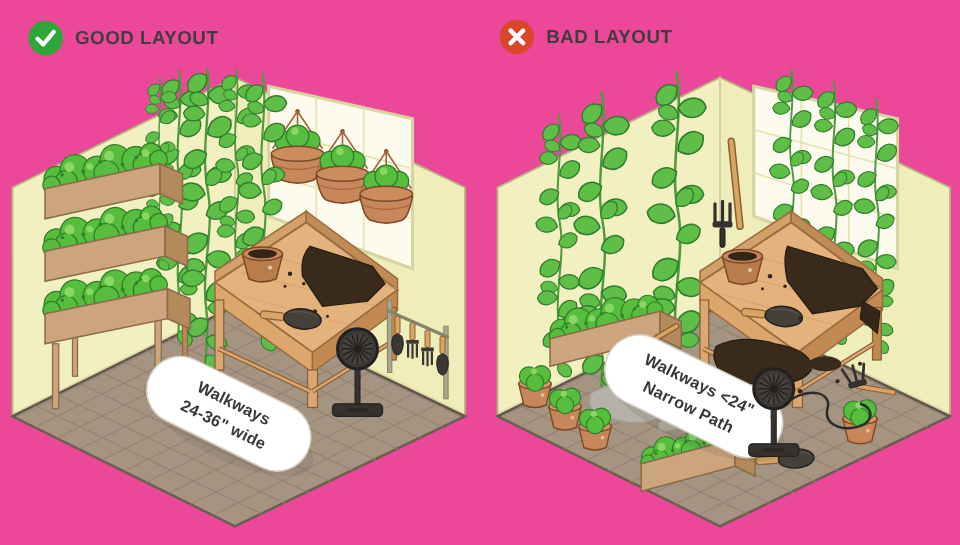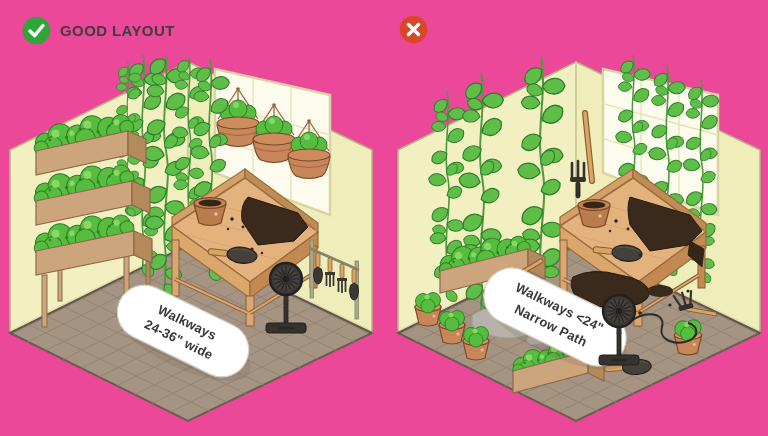--- a/index.html
+++ b/index.html
@@ -160,20 +160,21 @@
       <circle cx="14.5" cy="14.5" r="13.8" fill="#2fa63a"></circle>
       <path d="M8 15 L12.6 19.6 L21 9.5" stroke="#fff" stroke-width="3.4" fill="none" stroke-linecap="round" stroke-linejoin="round"></path>
     </svg>
     <span>GOOD LAYOUT</span>
   </div>
   <div class="hdr hdr-bad">
     <svg class="badge" viewBox="0 0 29 29">
       <circle cx="14.5" cy="14.5" r="13.8" fill="#d9472b"></circle>
       <path d="M9.5 9.5 L19.5 19.5 M19.5 9.5 L9.5 19.5" stroke="#fff" stroke-width="3.4" fill="none" stroke-linecap="round"></path>
     </svg>
+    <span>BAD LAYOUT</span>
   </div>
 
   <svg class="scene scene-good" width="385" height="381" viewBox="0 0 385 381">
     <use href="#roomShell"></use>
     <use href="#windowFrame"></use>
     <g>
       <use href="#hangingPot" transform="translate(238,34)"></use>
       <use href="#hangingPot" transform="translate(274,50)"></use>
       <use href="#hangingPot" transform="translate(309,66)"></use>
     </g>

